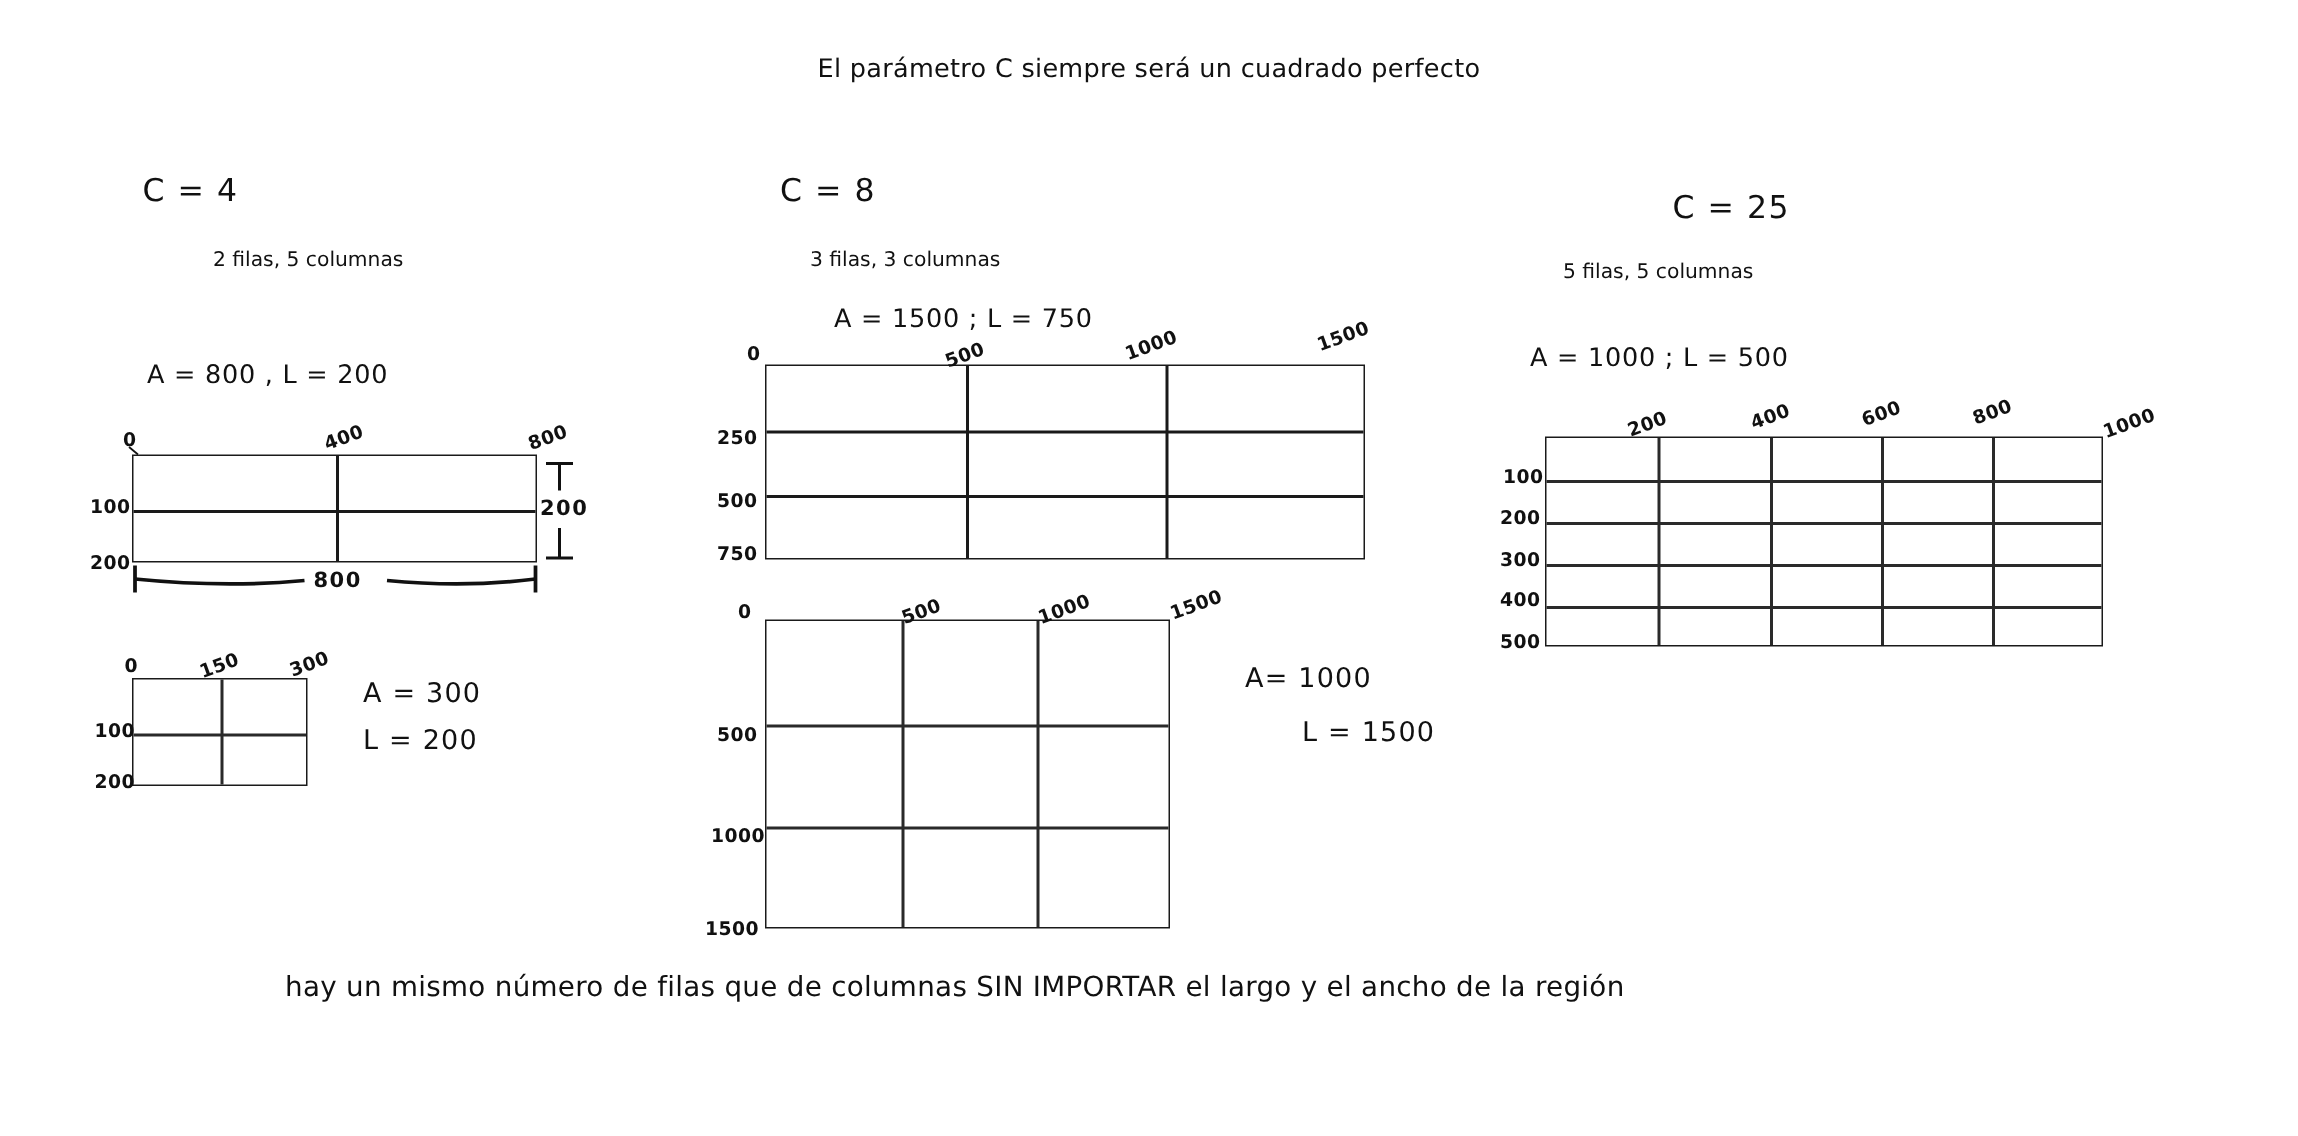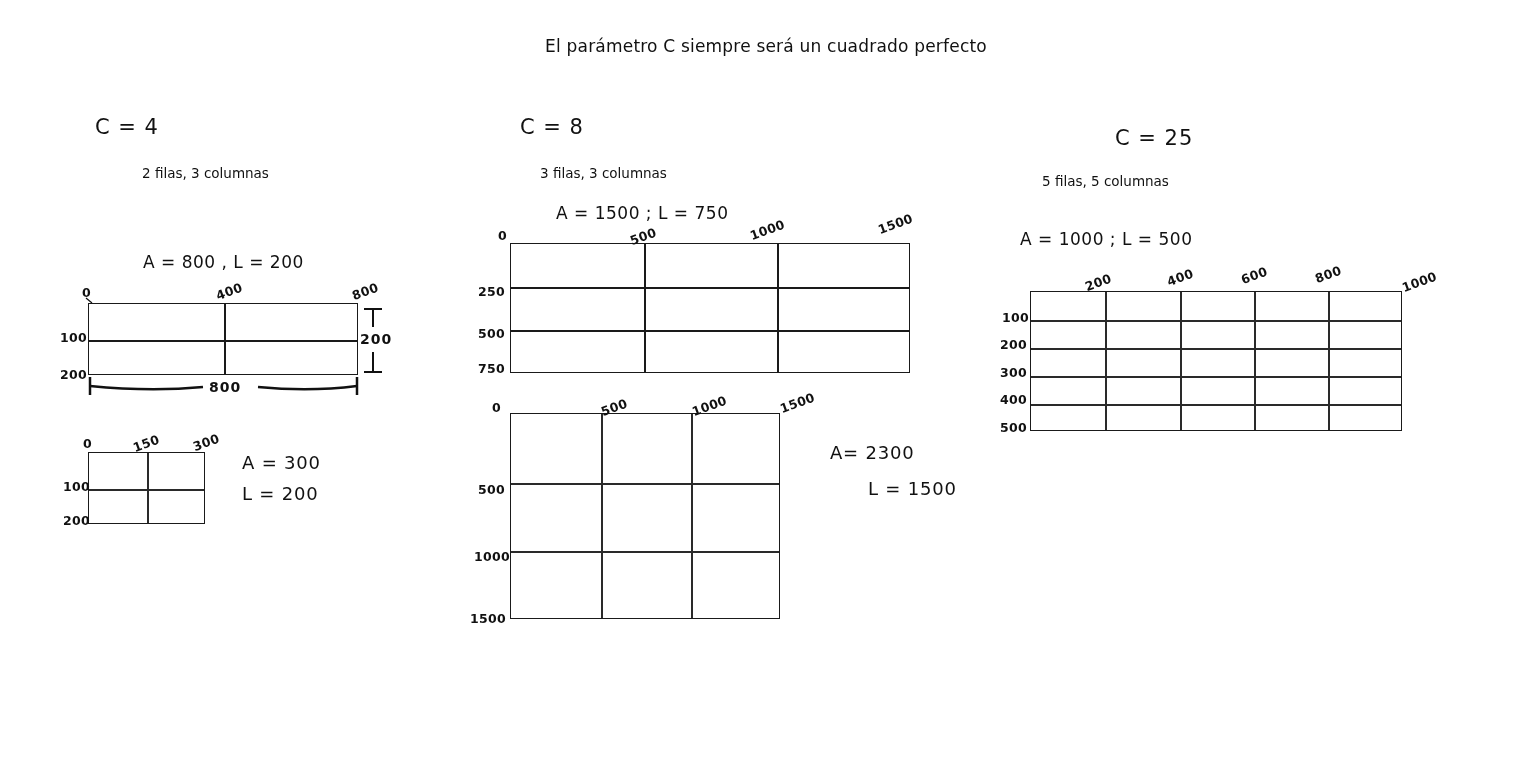--- a/index.html
+++ b/index.html
@@ -66,22 +66,22 @@
   #caption span { display: block; }
 
   svg.deco { position: absolute; overflow: visible; }
 </style>
 </head>
 <body>
 
 <div class="abs hand" id="title">El parámetro C siempre será un cuadrado perfecto</div>
 
 <div class="abs hand case-title" style="left:95px; top:115px;">C = 4</div>
-<div class="abs hand case-sub" style="left:142px; top:165px;">2 filas, 3 columnas</div>
-<div class="abs hand case-dims" style="left:98px; top:252px;margin-left:45px;">A = 800 ,  L = 200</div>
+<div class="abs hand case-sub" style="left:142px; top:165px;">2 filas, 5 columnas</div>
+<div class="abs hand case-dims" style="left:98px; top:240px;">A = 800 ,  L = 200</div>
 
 <div class="grid" id="g1" style="left:88px; top:303px; width:270px; height:72px;">
   <div class="gline-v" style="left:135px;"></div>
   <div class="gline-h" style="top:36px;"></div>
 </div>
 
 <div class="abs hand axis-num" style="left:82px; top:285px;">0</div>
 <div class="abs hand axis-num rot" style="left:219px; top:288px;">400</div>
 <div class="abs hand axis-num rot" style="left:355px; top:288px;">800</div>
 
@@ -142,21 +142,21 @@
   <div class="gline-h" style="top:69px;"></div>
   <div class="gline-h" style="top:137px;"></div>
 </div>
 <div class="abs hand axis-num" style="left:492px; top:400px;">0</div>
 <div class="abs hand axis-num rot" style="left:604px; top:404px;">500</div>
 <div class="abs hand axis-num rot" style="left:695px; top:404px;">1000</div>
 <div class="abs hand axis-num rot" style="left:783px; top:401px;">1500</div>
 <div class="abs hand axis-num" style="left:478px; top:482px;">500</div>
 <div class="abs hand axis-num" style="left:474px; top:549px;">1000</div>
 <div class="abs hand axis-num" style="left:470px; top:611px;">1500</div>
-<div class="abs hand big-label" style="left:830px; top:442px;">A= 2300</div>
+<div class="abs hand big-label" style="left:830px; top:442px;">A= 1000</div>
 <div class="abs hand big-label" style="left:830px; top:478px;margin-left:38px;">L = 1500</div>
 
 <div class="abs hand case-title" style="left:1071px; top:126px;margin-left:44px;">C = 25</div>
 <div class="abs hand case-sub" style="left:1042px; top:173px;">5 filas, 5 columnas</div>
 <div class="abs hand case-dims" style="left:1020px; top:229px;">A = 1000 ;  L = 500</div>
 
 <div class="grid thin" id="g5" style="left:1030px; top:291px; width:372px; height:140px;">
   <div class="gline-v" style="left:74px;"></div>
   <div class="gline-v" style="left:149px;"></div>
   <div class="gline-v" style="left:223px;"></div>
@@ -171,13 +171,14 @@
 <div class="abs hand axis-num rot" style="left:1244px; top:272px;">600</div>
 <div class="abs hand axis-num rot" style="left:1318px; top:271px;">800</div>
 <div class="abs hand axis-num rot" style="left:1405px; top:280px;">1000</div>
 <div class="abs hand axis-num" style="left:1002px; top:310px;">100</div>
 <div class="abs hand axis-num" style="left:1000px; top:337px;">200</div>
 <div class="abs hand axis-num" style="left:1000px; top:365px;">300</div>
 <div class="abs hand axis-num" style="left:1000px; top:392px;">400</div>
 <div class="abs hand axis-num" style="left:1000px; top:420px;">500</div>
 
 <div class="abs hand" id="caption">
+  <span>hay un mismo número de filas que de columnas SIN IMPORTAR el largo y el ancho de la región</span>
 </div>
 
 </body></html>

